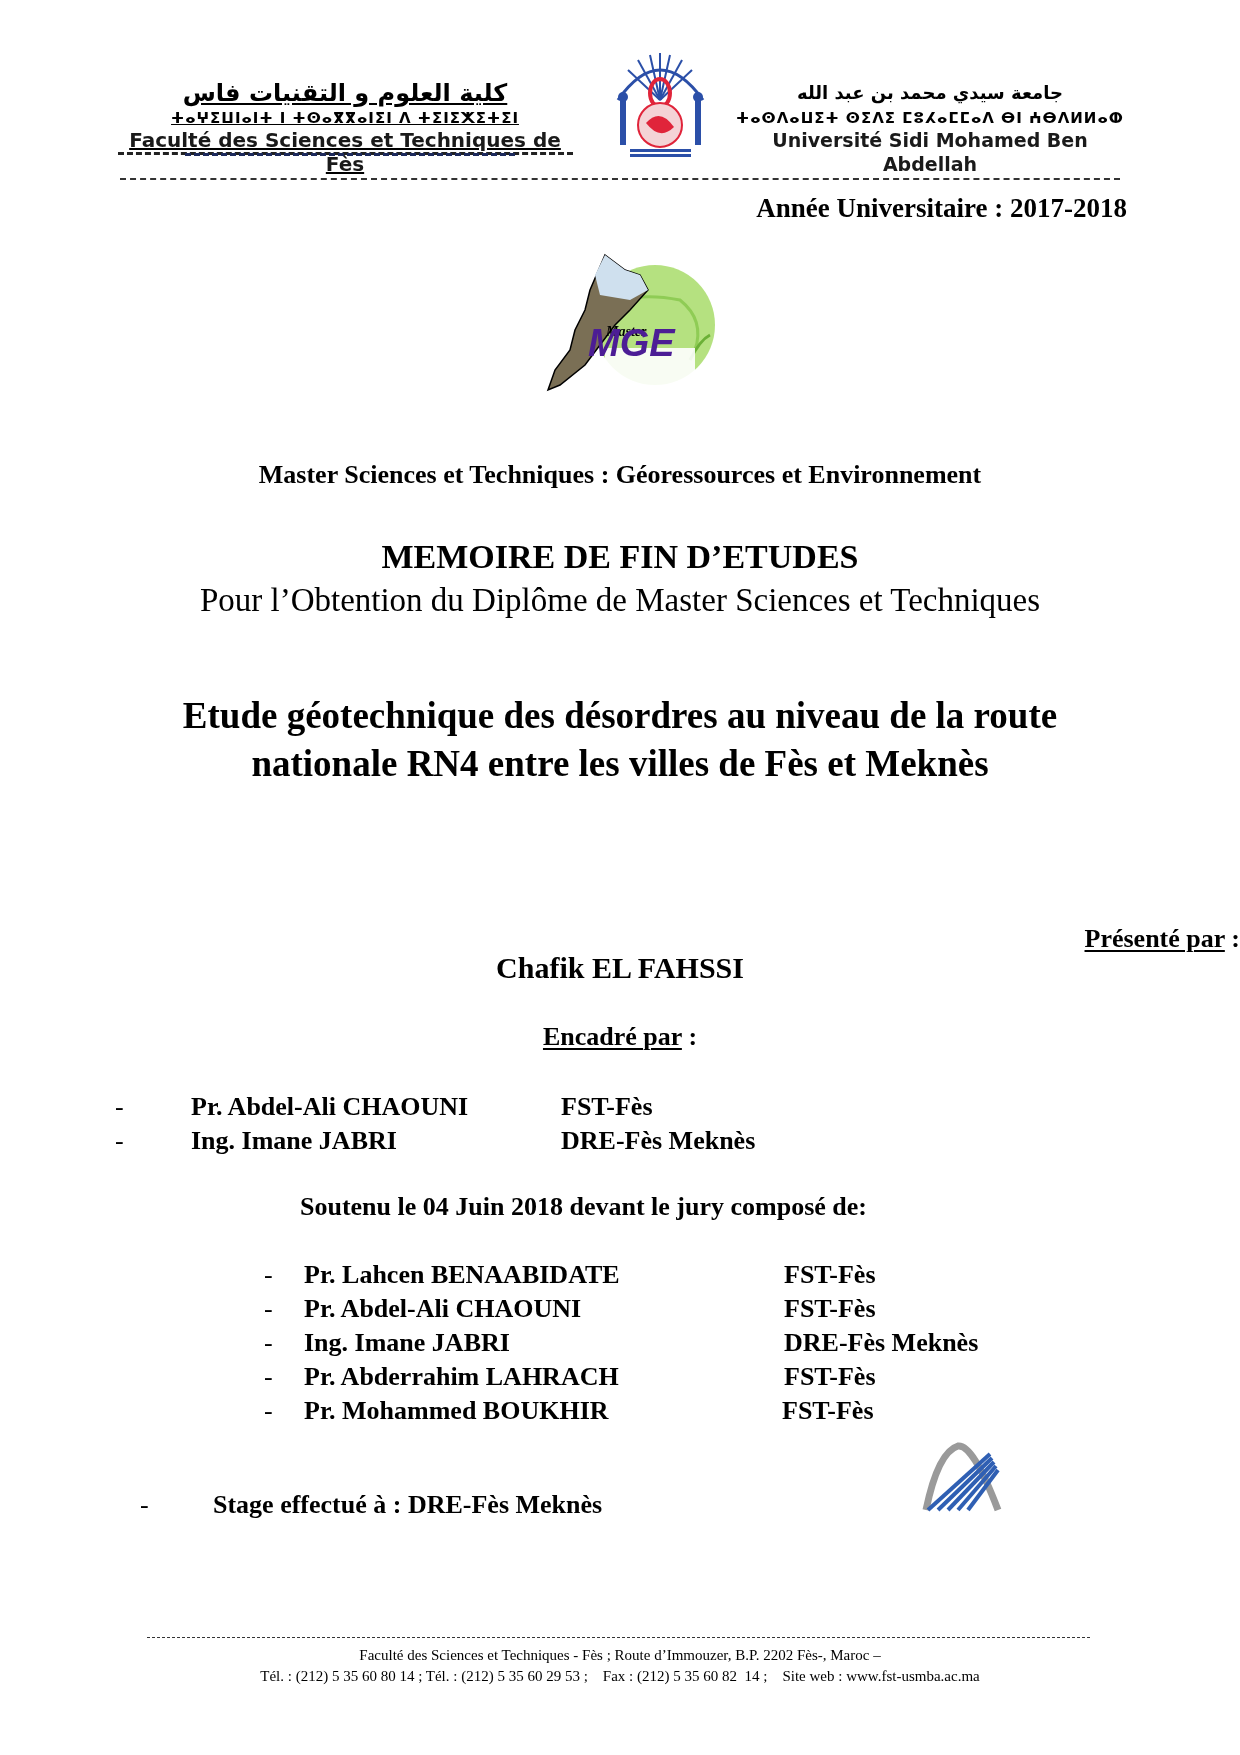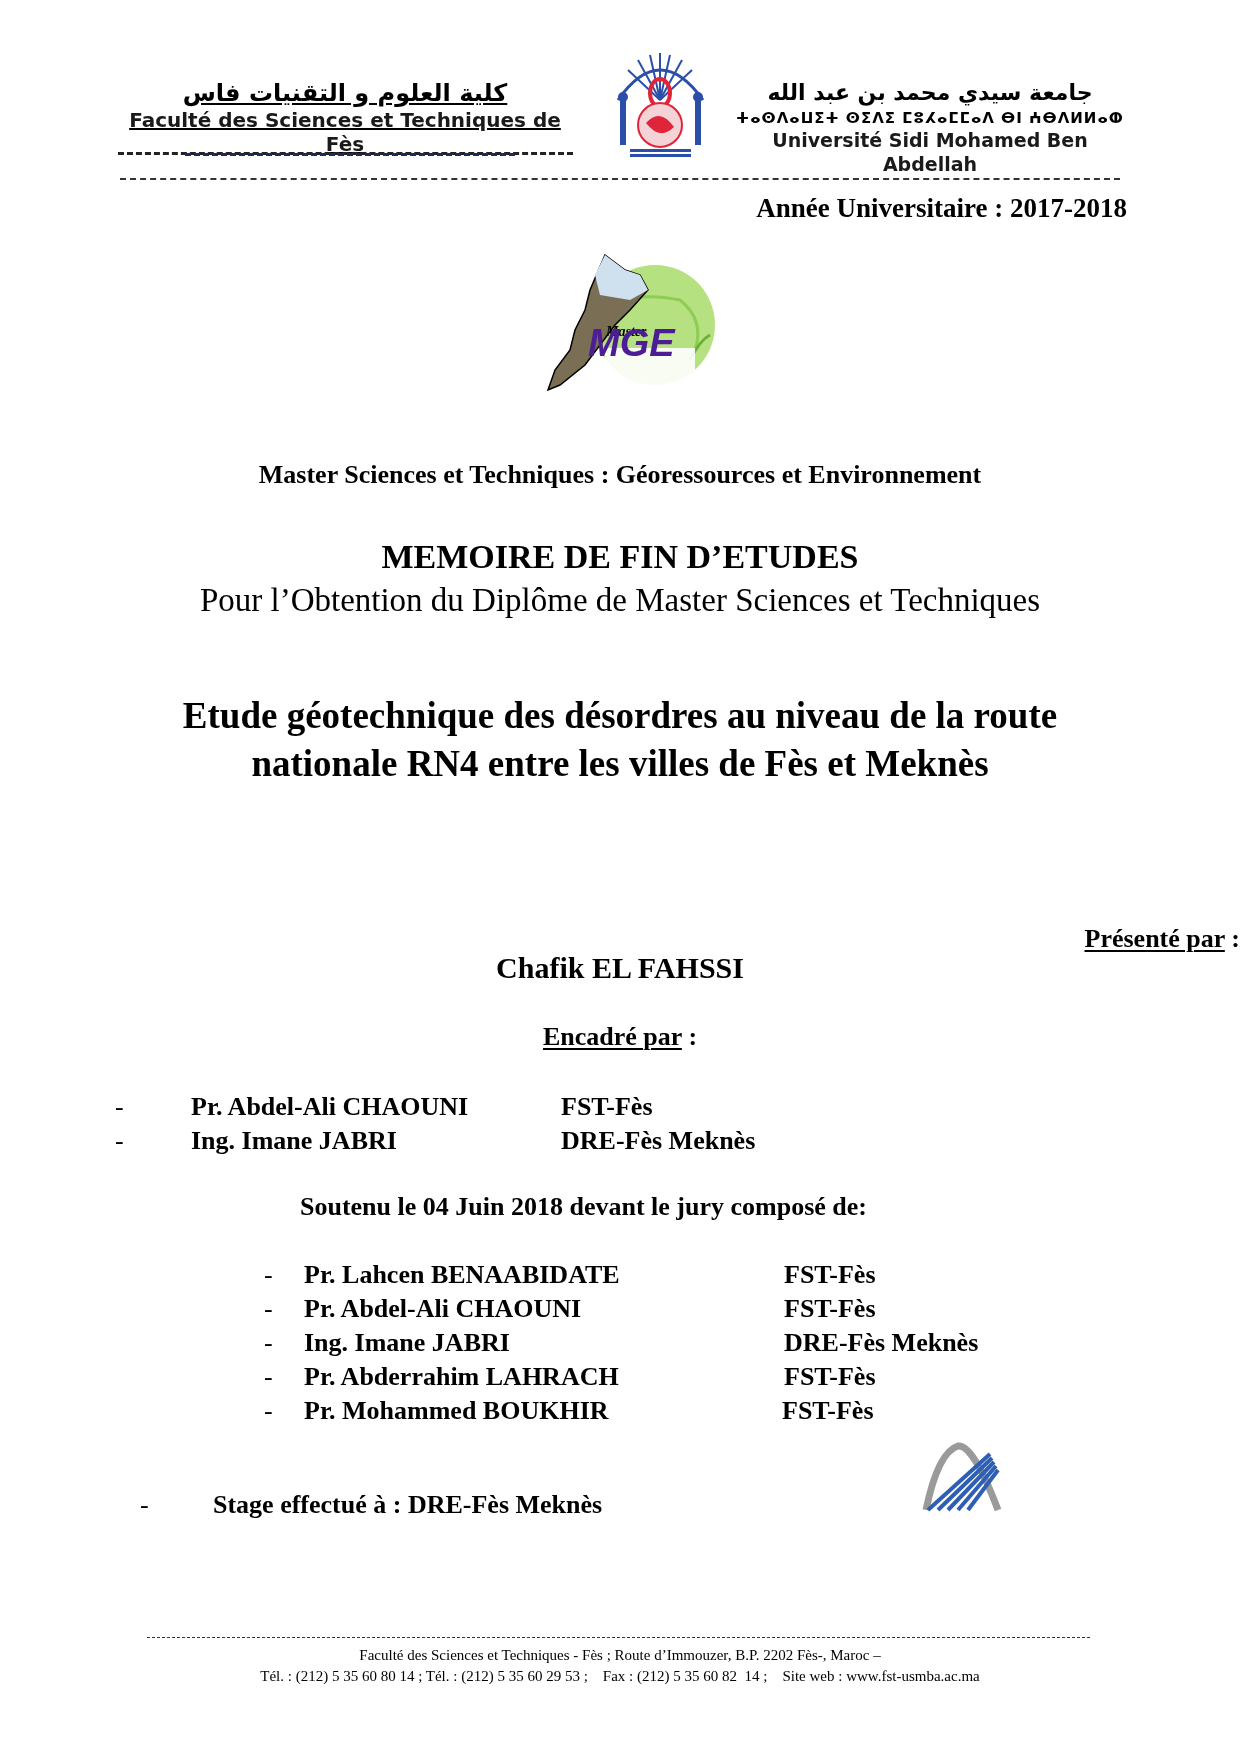--- a/index.html
+++ b/index.html
@@ -13,20 +13,21 @@
   .b { font-weight: bold; }
   .u { text-decoration: underline; text-decoration-thickness: 2px; text-underline-offset: 3px; }
   .row { position: absolute; display: flex; font-weight: bold; font-size: 26px; }
   .fst-underline { position: absolute; height: 0; border-top: 3px dashed #1d2a5c; }
 </style>
 </head>
 <body>
 
 <div class="abs" style="left:110px; top:78px; width:470px; text-align:center;text-decoration:underline;">
   <div class="arabic" style="font-size:24px; line-height:30px;" dir="rtl">كلية العلوم و التقنيات فاس</div>
+  <div class="tifinagh" style="font-size:15px; line-height:20px;">ⵜⴰⵖⵉⵡⵏⴰⵏⵜ ⵏ ⵜⵙⴰⴳⴳⴰⵏⵉⵏ ⴷ ⵜⵉⵏⵉⵅⵉⵜⵉⵏ</div>
   <div class="sans b" style="font-size:20px; line-height:24px; color:#1a1a1a;">Faculté des Sciences et Techniques de Fès</div>
 </div>
 <div class="fst-underline" style="left:118px; top:152px; width:455px; border-top-color:#222;"></div>
 <div class="fst-underline" style="left:185px; top:153px; width:330px;"></div>
 
 <div class="abs" style="left:608px; top:45px; width:105px; height:120px;">
   <svg width="105" height="120" viewBox="0 0 105 120">
     <path d="M10 55 Q52 -5 95 55" fill="none" stroke="#2b4fa8" stroke-width="3"></path>
     <g stroke="#2b4fa8" stroke-width="2">
       <line x1="52" y1="55" x2="20" y2="25"></line>
@@ -43,21 +44,21 @@
     <circle cx="90" cy="52" r="5" fill="#2b4fa8"></circle>
     <ellipse cx="52" cy="48" rx="10" ry="14" fill="none" stroke="#e0243a" stroke-width="4"></ellipse>
     <circle cx="52" cy="80" r="22" fill="#f4d3d6" stroke="#e0243a" stroke-width="2"></circle>
     <path d="M38 78 Q52 62 66 82 Q52 96 38 78" fill="#e0243a"></path>
     <rect x="22" y="104" width="61" height="3" fill="#2b4fa8"></rect>
     <rect x="22" y="109" width="61" height="3" fill="#2b4fa8"></rect>
   </svg>
 </div>
 
 <div class="abs" style="left:730px; top:78px; width:400px; text-align:center;">
-  <div class="arabic" style="font-size:22px; line-height:30px;" dir="rtl">جامعة سيدي محمد بن عبد الله</div>
+  <div class="arabic" style="font-size:18px; line-height:30px;" dir="rtl">جامعة سيدي محمد بن عبد الله</div>
   <div class="tifinagh" style="font-size:15px; line-height:20px;">ⵜⴰⵙⴷⴰⵡⵉⵜ ⵙⵉⴷⵉ ⵎⵓⵃⴰⵎⵎⴰⴷ ⴱⵏ ⵄⴱⴷⵍⵍⴰⵀ</div>
   <div class="sans b" style="font-size:19px; line-height:24px; color:#1a1a1a;">Université Sidi Mohamed Ben Abdellah</div>
 </div>
 
 <div class="dash-line" style="left:120px; top:178px; width:1000px;"></div>
 
 <div class="abs b" style="right:113px; top:193px; font-size:27px;">Année Universitaire : 2017-2018</div>
 
 <div class="abs" style="left:530px; top:250px; width:200px; height:145px;">
   <svg width="200" height="145" viewBox="0 0 200 145">

